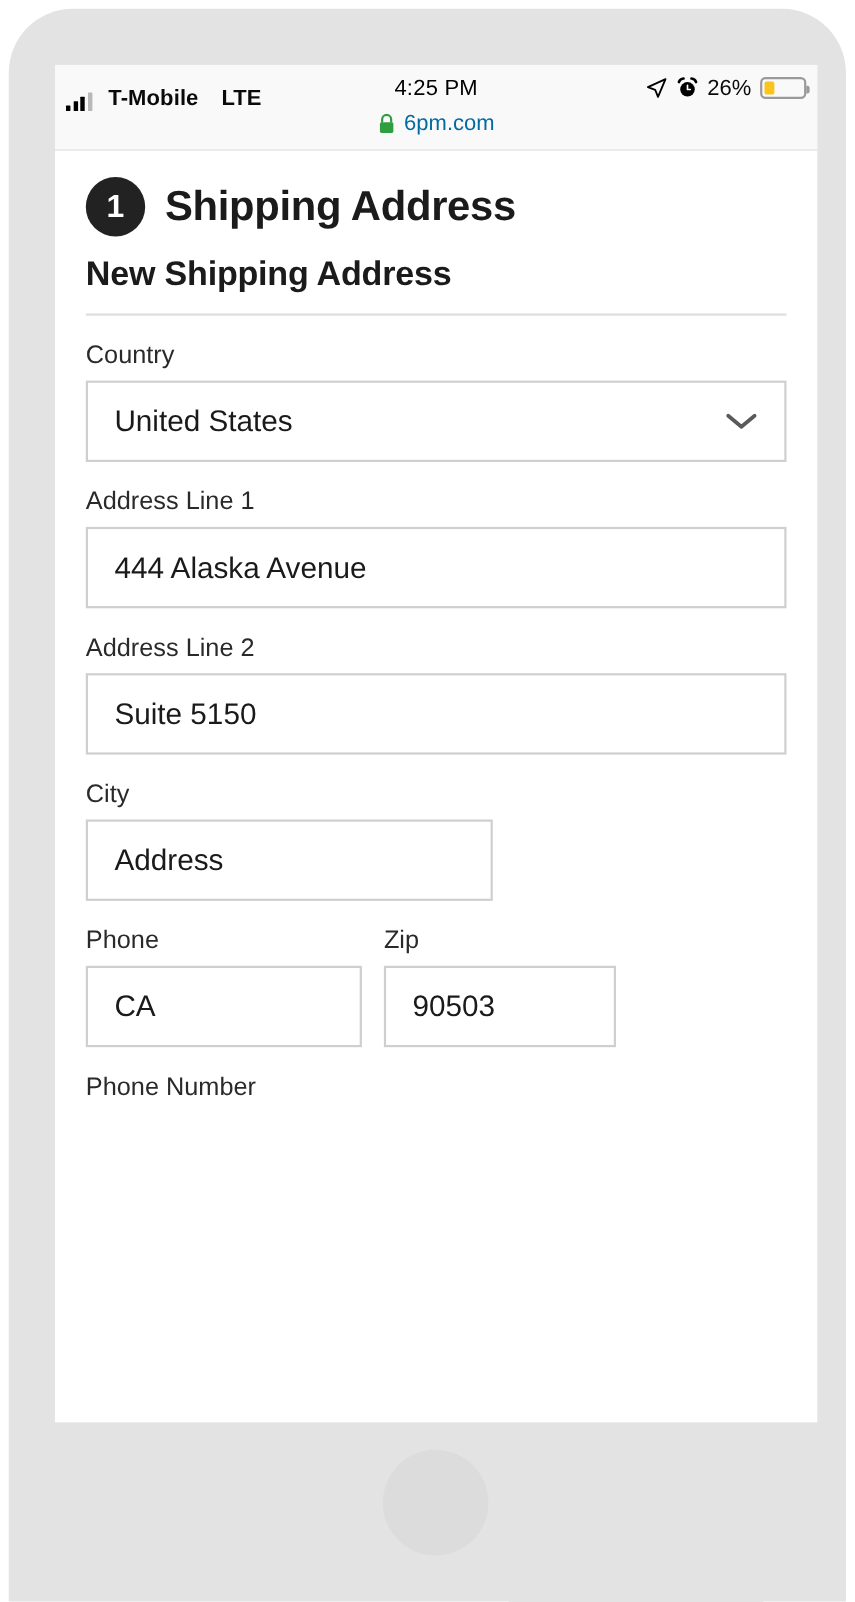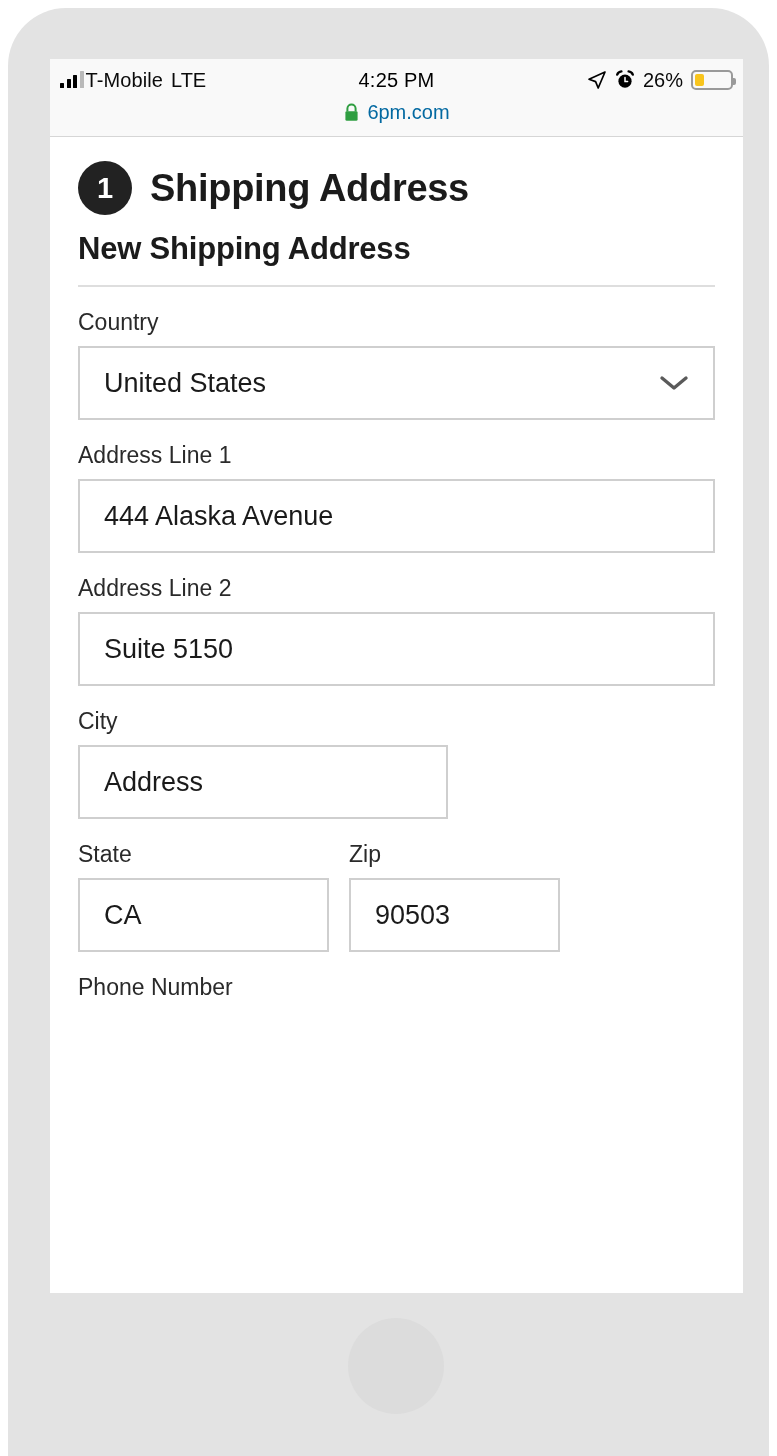--- a/index.html
+++ b/index.html
@@ -38,21 +38,21 @@
   }
 
   
   .status-bar{
     position:relative;
     height:42px;
     background:#f9f9f9;
   }
   .sb-left{
     position:absolute; left:10px; top:0; height:42px;
-    display:flex; align-items:center; gap:2px;
+    display:flex; align-items:flex-end; gap:15px;font-weight:bold;
   }
   .signal-bars{ display:flex; align-items:flex-end; gap:2.5px; height:16px; }
   .signal-bars i{ display:block; width:4px; background:#000; border-radius:.5px; }
   .signal-bars i:nth-child(1){ height:5px; }
   .signal-bars i:nth-child(2){ height:9px; }
   .signal-bars i:nth-child(3){ height:13px; }
   .signal-bars i:nth-child(4){ height:17px; background:#b9b9b9; }
   .carrier{ font-size:20px; color:#0a0a0a; letter-spacing:.1px; }
   .network{ font-size:20px; color:#0a0a0a; margin-left:6px; }
 
@@ -240,21 +240,21 @@
 
       <div class="field">
         <div class="field-label">City</div>
         <div class="input-box w-city" aria-placeholder="City">
           <span>Address</span>
         </div>
       </div>
 
       <div class="row">
         <div class="field col-state">
-          <div class="field-label">State</div>
+          <div class="field-label">Phone</div>
           <div class="input-box" aria-placeholder="State">
             <span>CA</span>
           </div>
         </div>
         <div class="field col-zip">
           <div class="field-label">Zip</div>
           <div class="input-box" aria-placeholder="Zip">
             <span>90503</span>
           </div>
         </div>

